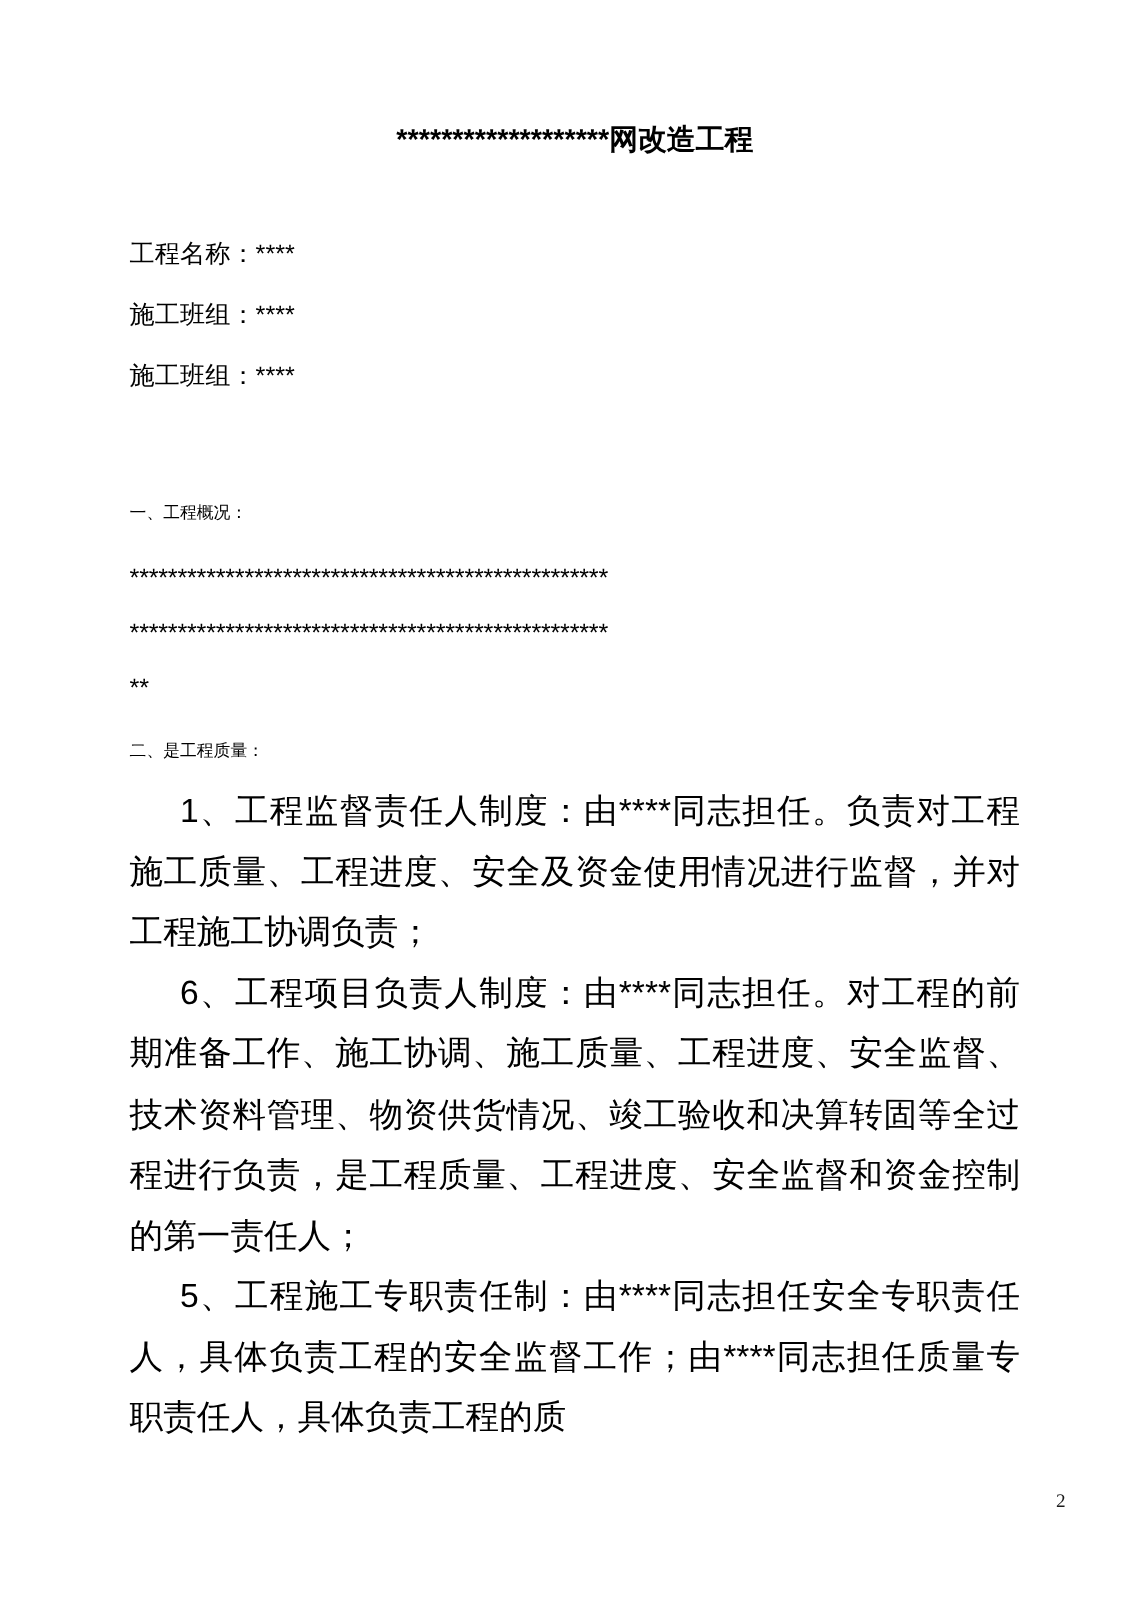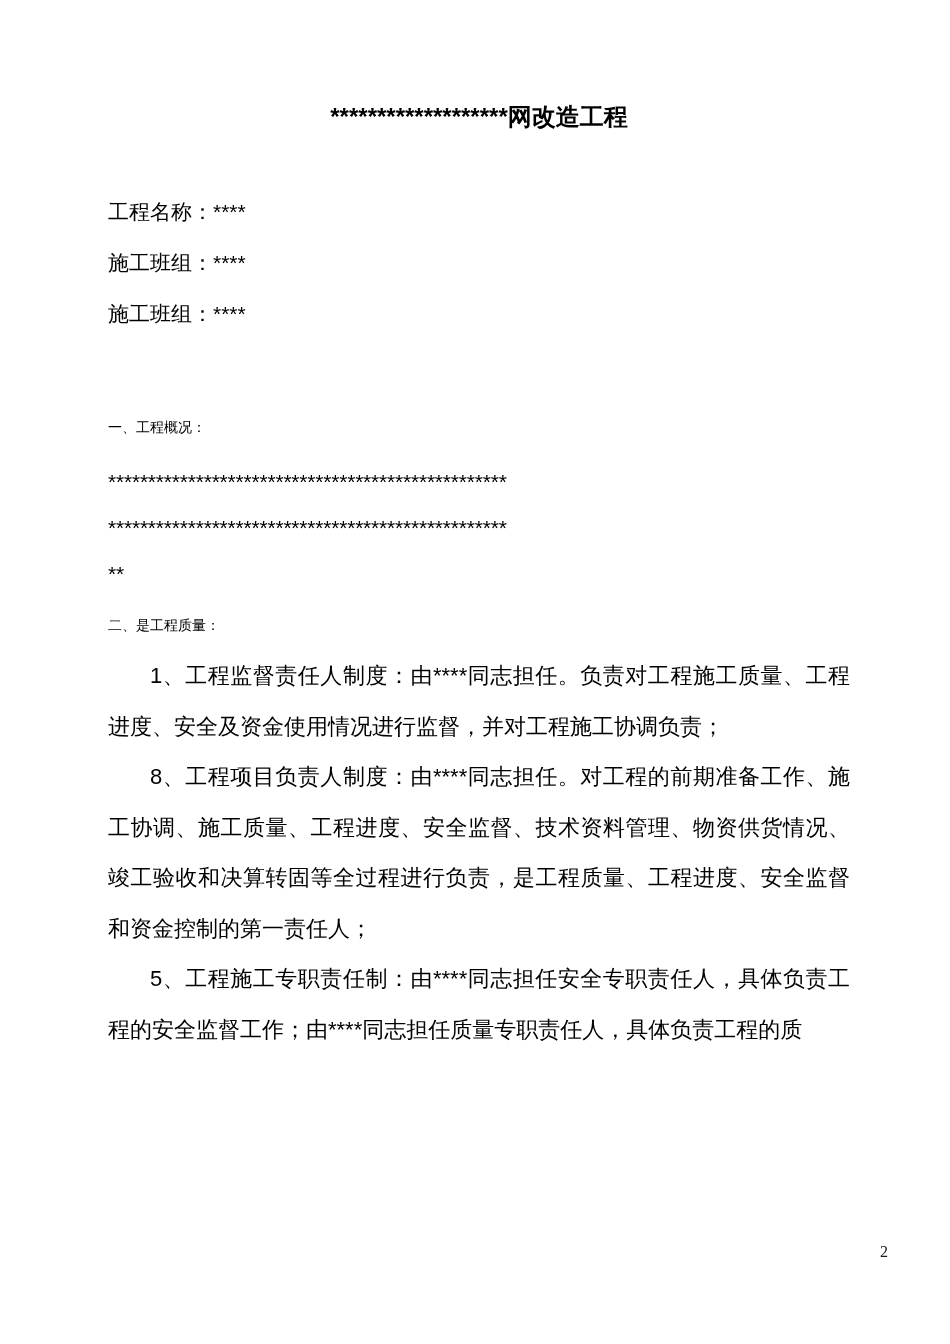--- a/index.html
+++ b/index.html
@@ -73,21 +73,21 @@
   .stars-line {
     font-size: 21px;
     line-height: 46px;
     letter-spacing: -0.2px;
     white-space: nowrap;
     overflow: hidden;
   }
 
   
   .para {
-    font-size: 22px;
+    font-size: 28px;
     line-height: 50.5px;
     text-align: justify;
     text-justify: inter-ideograph;
     text-indent: 42px;
     margin: 0;
     word-break: break-all;
   }
 
   
   .page-number {
@@ -124,20 +124,20 @@
 
     <div class="stars-block">
       <div class="stars-line">**************************************************</div>
       <div class="stars-line">**************************************************</div>
       <div class="stars-line">**</div>
     </div>
 
     <div class="section-heading second">二、是工程质量：</div>
 
     <p class="para">1、工程监督责任人制度：由****同志担任。负责对工程施工质量、工程进度、安全及资金使用情况进行监督，并对工程施工协调负责；</p>
-    <p class="para">8、工程项目负责人制度：由****同志担任。对工程的前期准备工作、施工协调、施工质量、工程进度、安全监督、技术资料管理、物资供货情况、竣工验收和决算转固等全过程进行负责，是工程质量、工程进度、安全监督和资金控制的第一责任人；</p>
+    <p class="para">6、工程项目负责人制度：由****同志担任。对工程的前期准备工作、施工协调、施工质量、工程进度、安全监督、技术资料管理、物资供货情况、竣工验收和决算转固等全过程进行负责，是工程质量、工程进度、安全监督和资金控制的第一责任人；</p>
     <p class="para">5、工程施工专职责任制：由****同志担任安全专职责任人，具体负责工程的安全监督工作；由****同志担任质量专职责任人，具体负责工程的质</p>
 
   </div>
 
   <div class="page-number">2</div>
 
 </div>
 
 </body></html>

